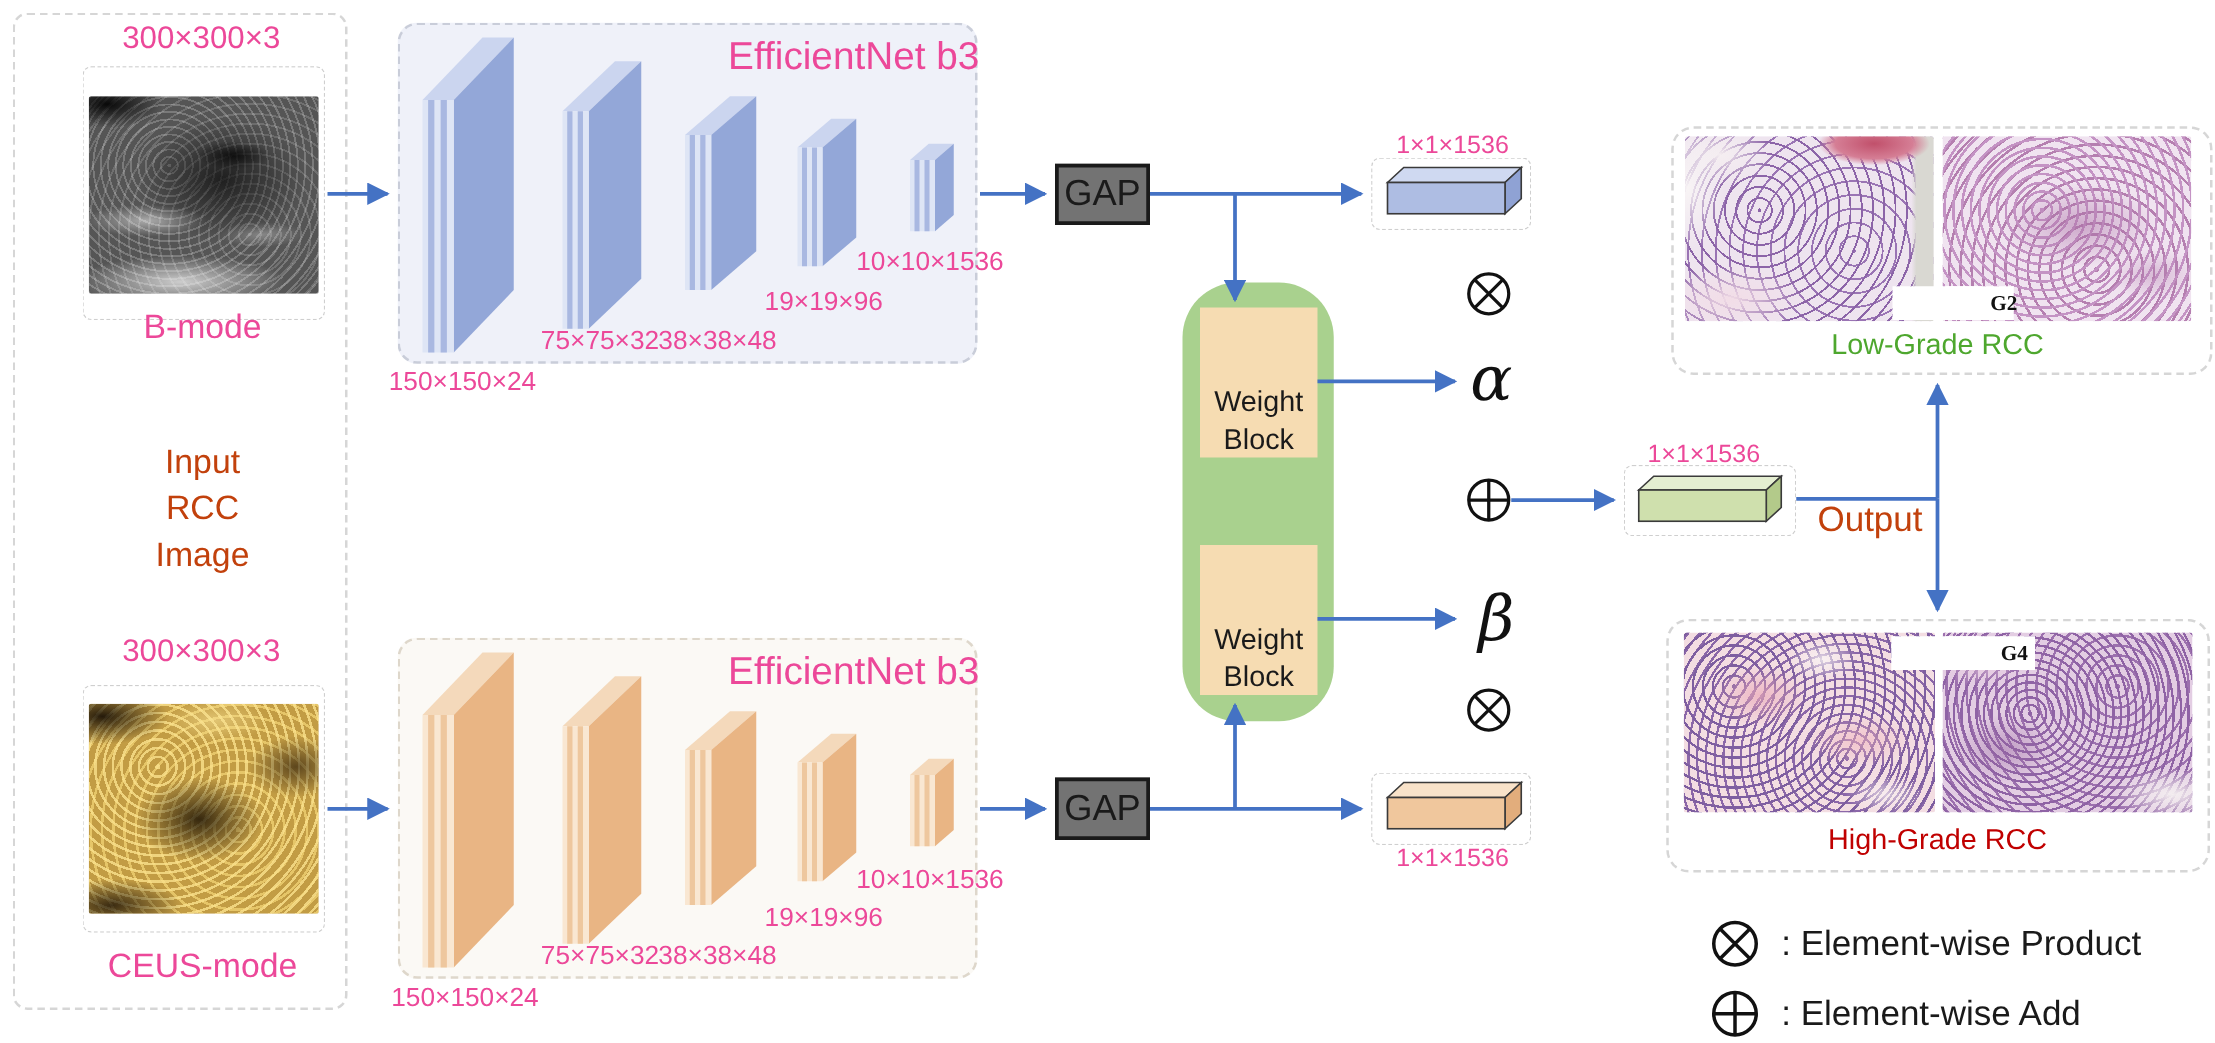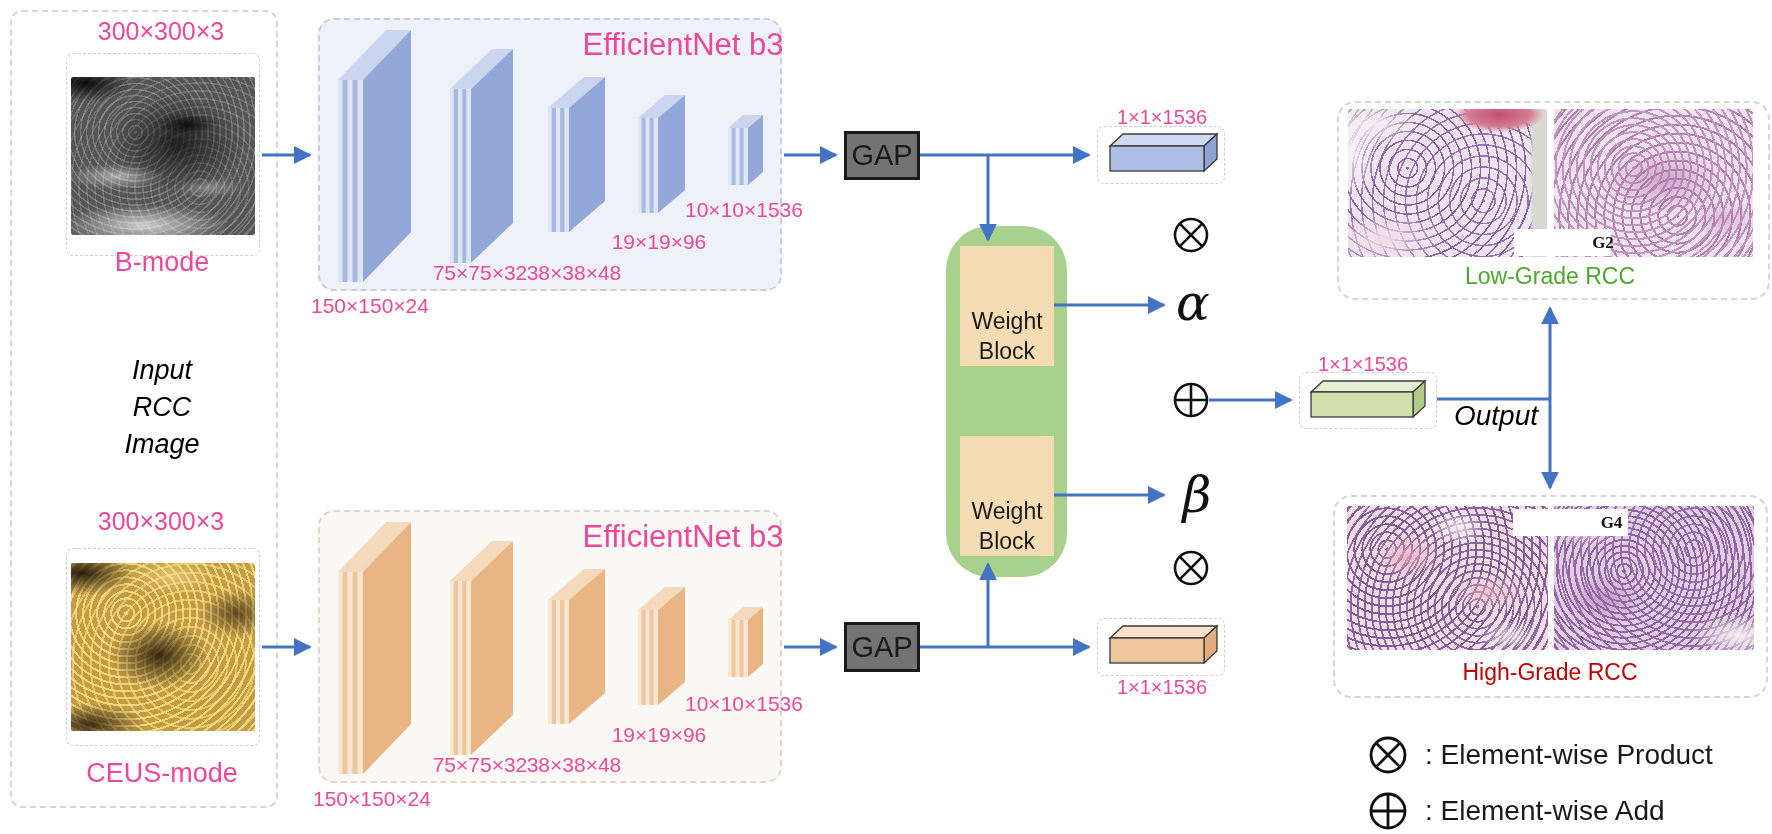--- a/index.html
+++ b/index.html
@@ -15,21 +15,21 @@
   .mode-label{font-size:27px;}
   .stage-label{font-size:21px;}
   .dim-label{font-size:20px;}
   .title-label{font-size:31px;}
   .gapbox{position:absolute;background:#737373;border:3px solid #1a1a1a;box-sizing:border-box;
           display:flex;align-items:center;justify-content:center;font-size:29px;}
   .wblock{position:absolute;background:#f6dcb2;display:flex;align-items:flex-end;justify-content:center;
           text-align:center;font-size:23px;line-height:30px;}
   .greek{position:absolute;transform:translate(-50%,-50%);font-family:"DejaVu Serif",serif;
          font-style:italic;font-size:50px;color:#111;}
-  .blue-text{color:#000000;font-style:italic;}
+  .blue-text{color:#c2410c;}
   .photo{position:absolute;border-radius:2px;}
   .gtag{position:absolute;background:#fff;display:flex;align-items:center;justify-content:center;
         font-family:"Liberation Serif",serif;font-weight:bold;font-size:17px;color:#111;padding-left:39px;}
   
   .bmode{background-color:#555;background-image:
     radial-gradient(ellipse 95px 70px at 58% 42%, rgba(10,10,10,.72), transparent 72%),
     radial-gradient(ellipse 42px 16px at 63% 30%, rgba(0,0,0,.8), transparent 70%),
     radial-gradient(ellipse 60px 25px at 8% 4%, rgba(0,0,0,.9), transparent 75%),
     radial-gradient(ellipse 120px 30px at 40% 94%, rgba(245,245,245,.75), transparent 70%),
     radial-gradient(ellipse 70px 18px at 25% 63%, rgba(255,255,255,.5), transparent 70%),

